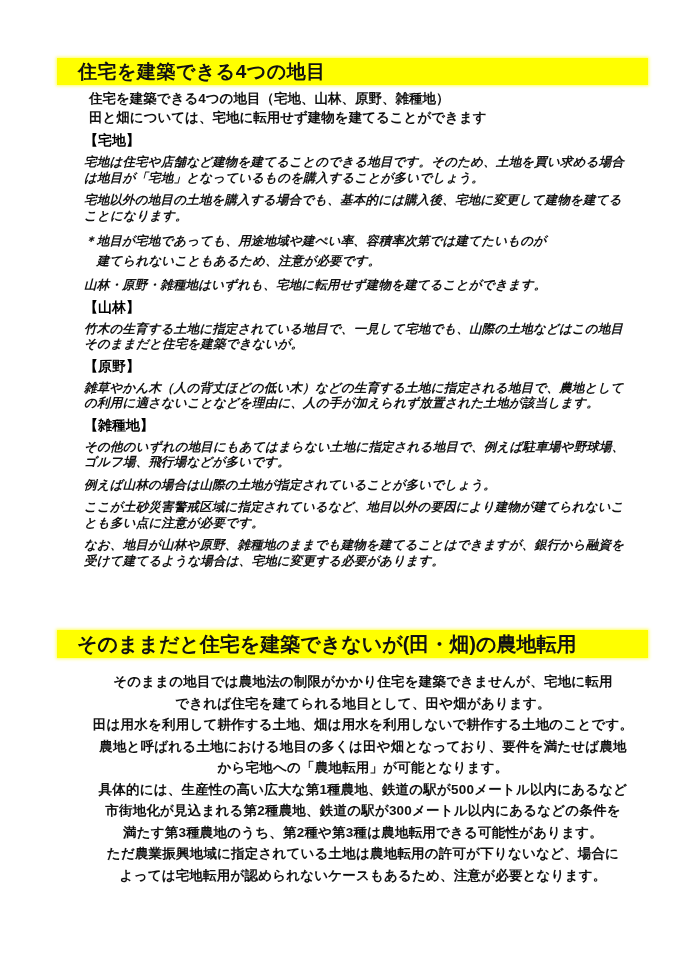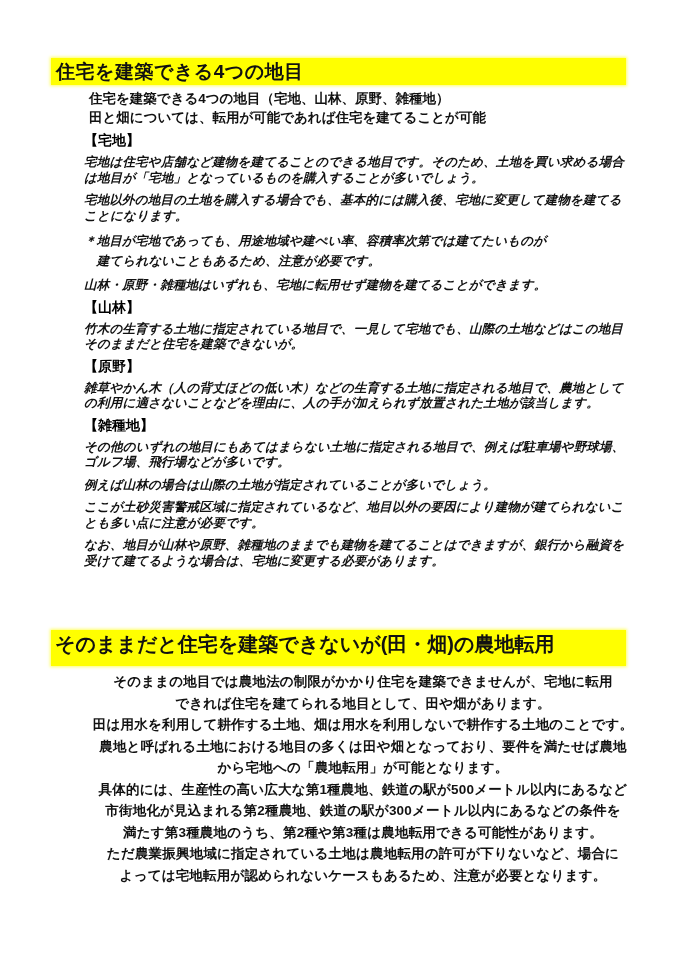--- a/index.html
+++ b/index.html
@@ -15,38 +15,39 @@
   .page {
     position: relative;
     width: 692px;
     height: 980px;
     background: #ffffff;
     overflow: hidden;
   }
   
   .title-bar {
     position: absolute;
-    left: 51px;
+    left: 57px;
     width: 575px;
     background: #ffff00;
     box-shadow: 0 0 3px 1px #ffff66;
+    padding-left: 16px;
   }
   .title-bar-1 {
     top: 58px;
     height: 27px;
   }
   .title-bar-1 .title-text {
     font-size: 19px;
     line-height: 27px;
     padding-left: 5px;
     letter-spacing: 0.5px;
   }
   .title-bar-2 {
     top: 630px;
-    height: 36px;
+    height: 28px;
   }
   .title-bar-2 .title-text {
     font-size: 20px;
     line-height: 29px;
     padding-left: 4px;
   }
   .title-text {
     display: block;
     color: #111111;
     white-space: nowrap;
@@ -102,21 +103,21 @@
 
 <div class="page">
 
   <div class="title-bar title-bar-1">
     <span class="title-text">住宅を建築できる4つの地目</span>
   </div>
 
   <div class="section1-content">
 
     <div class="intro">住宅を建築できる4つの地目（宅地、山林、原野、雑種地）
-田と畑については、転用が可能であれば住宅を建てることが可能</div>
+田と畑については、宅地に転用せず建物を建てることができます</div>
 
     <div>
       <div class="sub-heading">【宅地】</div>
       <div class="para">宅地は住宅や店舗など建物を建てることのできる地目です。そのため、土地を買い求める場合
 は地目が「宅地」となっているものを購入することが多いでしょう。</div>
       <div class="para">宅地以外の地目の土地を購入する場合でも、基本的には購入後、宅地に変更して建物を建てる
 ことになります。</div>
       <div class="para note">＊地目が宅地であっても、用途地域や建ぺい率、容積率次第では建てたいものが
 　建てられないこともあるため、注意が必要です。</div>
       <div class="para">山林・原野・雑種地はいずれも、宅地に転用せず建物を建てることができます。</div>

